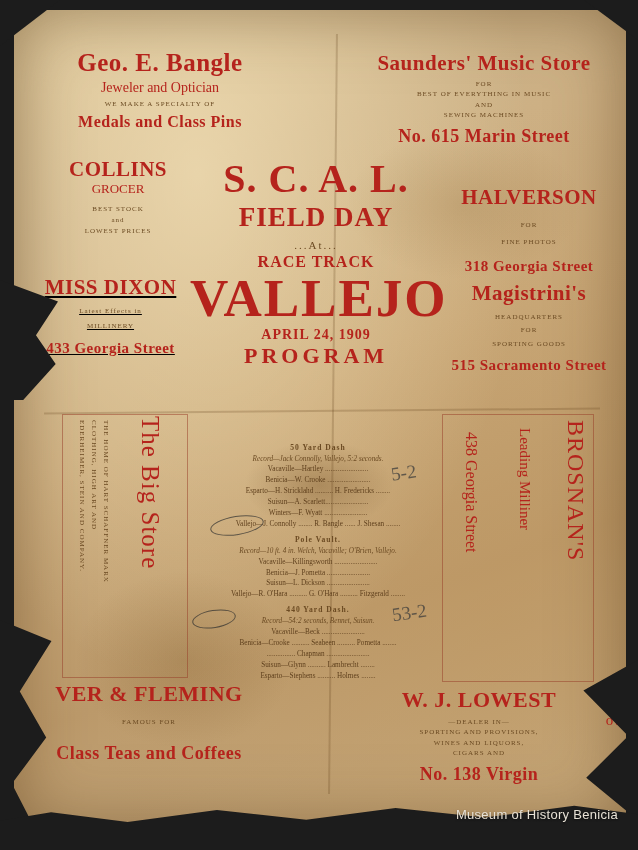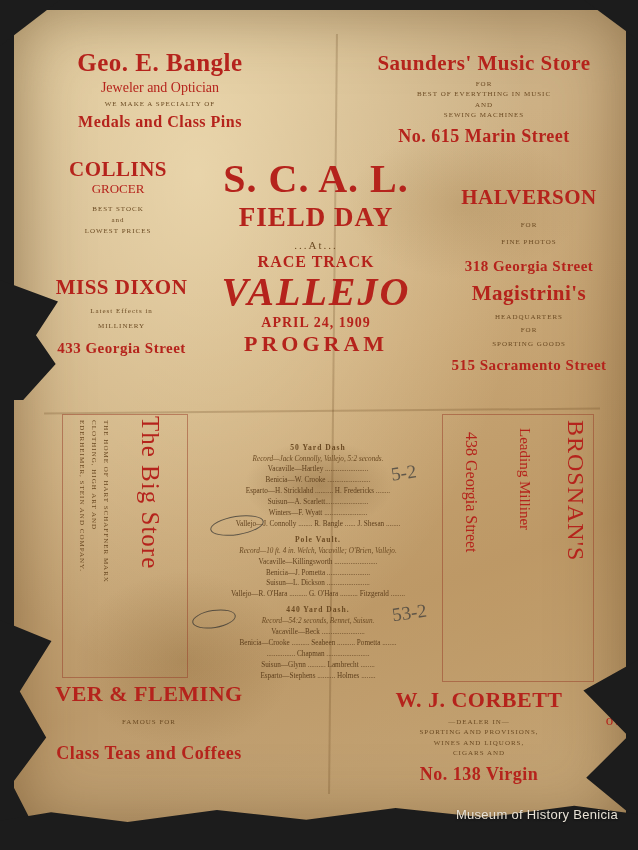--- a/index.html
+++ b/index.html
@@ -51,21 +51,21 @@
   .ad{position:absolute;text-align:center;line-height:1.05;}
   .ad .t1{font-weight:bold;letter-spacing:.5px;}
   .tiny{font-size:7px;letter-spacing:1px;}
 
   
   #center{position:absolute;left:176px;top:150px;width:252px;text-align:center;}
   #scal{font-size:40px;font-weight:bold;letter-spacing:1px;line-height:.95;}
   #fieldday{font-size:27px;font-weight:bold;letter-spacing:1px;margin-top:4px;}
   #atword{font-size:11px;margin-top:6px;letter-spacing:2px;}
   #racetrack{font-size:16px;font-weight:bold;letter-spacing:1px;margin-top:2px;}
-  #vallejo{font-size:40px;font-weight:bold;letter-spacing:2px;line-height:.95;margin-top:2px;font-style:italic;}
+  #vallejo{font-size:53px;font-weight:bold;letter-spacing:2px;line-height:.95;margin-top:2px;}
   #date{font-size:14px;font-weight:bold;letter-spacing:1px;margin-top:4px;}
   #programword{font-size:22px;font-weight:bold;letter-spacing:4px;}
 
   
   #events{position:absolute;left:180px;top:428px;width:248px;
     font-size:7.2px;line-height:1.52;color:#5d3f1d;text-align:center;}
   .ev-title{font-weight:bold;letter-spacing:1px;font-size:7.6px;margin-top:4px;}
   .ev-rec{font-style:italic;}
   .ev-line{white-space:nowrap;}
 
@@ -113,21 +113,21 @@
   </div>
 
   <div class="ad" style="left:28px;top:148px;width:152px;">
     <div class="t1 red" style="font-size:21px;">COLLINS</div>
     <div class="red" style="font-size:13px;margin-top:2px;">GROCER</div>
     <div class="tiny blk" style="margin-top:10px;">BEST STOCK</div>
     <div class="tiny blk" style="margin-top:4px;">and</div>
     <div class="tiny blk" style="margin-top:4px;">LOWEST PRICES</div>
   </div>
 
-  <div class="ad" style="left:20px;top:266px;width:175px;">
+  <div class="ad" style="left:9px;top:266px;width:175px;text-decoration:underline;">
     <div class="t1 red" style="font-size:21px;">MISS DIXON</div>
     <div class="tiny blk" style="margin-top:10px;">Latest Effects in</div>
     <div class="tiny blk" style="margin-top:8px;">MILLINERY</div>
     <div class="t1 red" style="font-size:15px;margin-top:10px;">433 Georgia Street</div>
   </div>
 
   <div class="ad" style="left:420px;top:148px;width:190px;">
     <div class="t1 red" style="font-size:21px;margin-top:28px;">HALVERSON</div>
     <div class="tiny blk" style="margin-top:14px;">FOR</div>
     <div class="tiny blk" style="margin-top:10px;">FINE PHOTOS</div>
@@ -209,21 +209,21 @@
     <span class="t1 red" style="font-size:16px;">438 Georgia Street</span>
   </div>
 
   <div class="ad" style="left:0px;top:672px;width:270px;">
     <div class="t1 red" style="font-size:22px;">VER &amp; FLEMING</div>
     <div class="tiny blk" style="margin-top:14px;">FAMOUS FOR</div>
     <div class="t1 red" style="font-size:18px;margin-top:18px;">Class Teas and Coffees</div>
   </div>
 
   <div class="ad" style="left:330px;top:678px;width:270px;">
-    <div class="t1 red" style="font-size:22px;">W. J. CORBETT</div>
+    <div class="t1 red" style="font-size:22px;">W. J. LOWEST</div>
     <div class="tiny blk" style="margin-top:8px;">—DEALER IN—</div>
     <div class="tiny blk" style="margin-top:3px;">SPORTING AND PROVISIONS,</div>
     <div class="tiny blk" style="margin-top:3px;">WINES AND LIQUORS,</div>
     <div class="tiny blk" style="margin-top:3px;">CIGARS AND</div>
     <div class="t1 red" style="font-size:18px;margin-top:8px;">No. 138 Virgin</div>
   </div>
 
   <div class="t1 red" style="position:absolute;right:2px;top:672px;font-size:20px;">ker</div>
   <div class="t1 red" style="position:absolute;right:2px;top:702px;font-size:15px;">ow</div>
 

